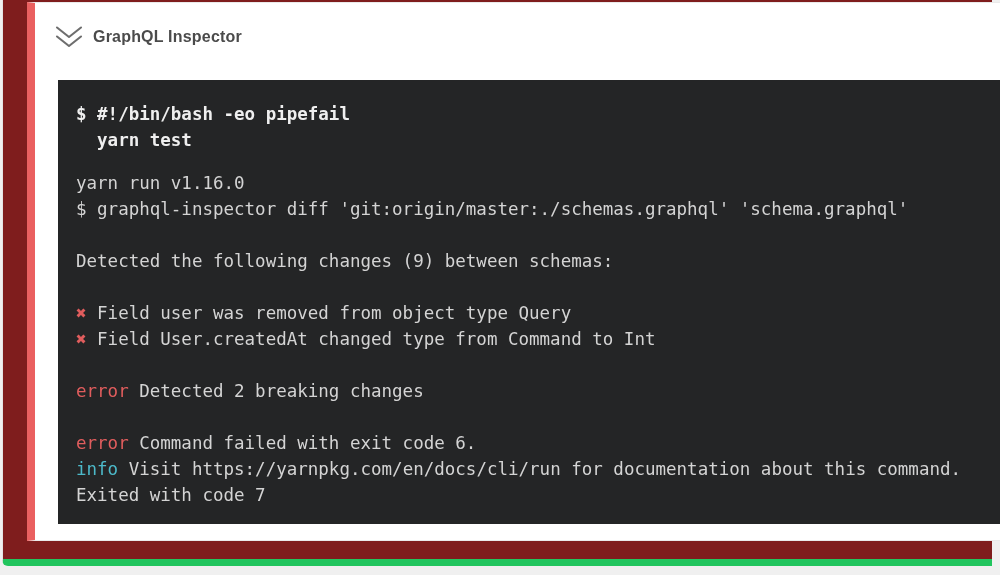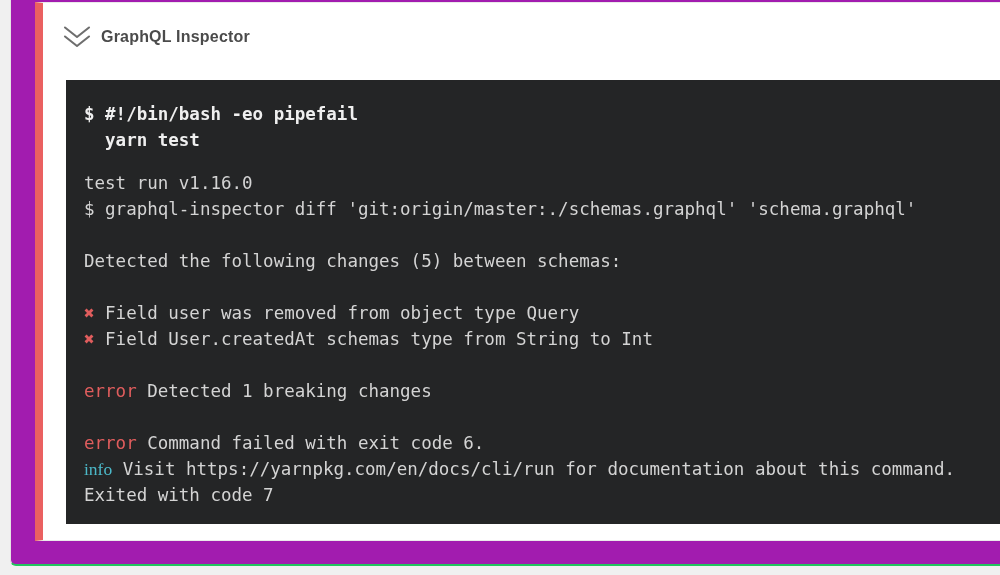--- a/index.html
+++ b/index.html
@@ -9,27 +9,27 @@
   body {
     width: 1000px;
     height: 575px;
     background: #f0f0f0;
     overflow: hidden;
     position: relative;
     font-family: "Liberation Sans", sans-serif;
   }
   .panel {
     position: absolute;
-    left: 10px;
+    left: 2px;
     top: 0;
     width: 990px;
     height: 566px;
-    background: #a21caf;
+    background: #7f1d1d;
     border-left: 1px solid #e4e4e4;
-    border-bottom: 2px solid #22c55e;
+    border-bottom: 7px solid #22c55e;
     border-bottom-left-radius: 6px;
     box-sizing: border-box;
   }
   .card {
     position: absolute;
     left: 24px;
     top: 2px;
     width: 986px;
     height: 539px;
     background: #ffffff;
@@ -77,21 +77,21 @@
     min-height: 26px;
   }
   .cmd-block {
     margin-bottom: 17px;
   }
   .cmd-block .term-line {
     font-weight: bold;
     color: var(--cmd-fg, #efefef);
   }
   .seg-red  { color: var(--err, #e05d5d); }
-  .seg-cyan { color: var(--info, #4cb9c9); font-family: Liberation Serif, serif; }
+  .seg-cyan { color: var(--info, #4cb9c9); }
 </style>
 </head>
 <body>
 
 <div class="panel">
   <section class="card">
 
     <div class="card-header">
       <svg class="chevrons-svg" viewBox="0 0 30 24">
         <polyline points="3,2.5 15,12 27,2.5"></polyline>
@@ -99,29 +99,29 @@
       </svg>
       <span class="step-title">GraphQL Inspector</span>
     </div>
 
     <div class="terminal">
       <div class="cmd-block">
           <div class="term-line">$ #!/bin/bash -eo pipefail</div>
           <div class="term-line">  yarn test</div>
         </div>
       <div>
-          <div class="term-line"><span>test run v1.16.0</span></div>
+          <div class="term-line"><span>yarn run v1.16.0</span></div>
           <div class="term-line"><span>$ graphql-inspector diff 'git:origin/master:./schemas.graphql' 'schema.graphql'</span></div>
           <div class="term-line">&nbsp;</div>
-          <div class="term-line"><span>Detected the following changes (5) between schemas:</span></div>
+          <div class="term-line"><span>Detected the following changes (9) between schemas:</span></div>
           <div class="term-line">&nbsp;</div>
           <div class="term-line"><span class="seg-red">✖ </span><span>Field user was removed from object type Query</span></div>
-          <div class="term-line"><span class="seg-red">✖ </span><span>Field User.createdAt schemas type from String to Int</span></div>
+          <div class="term-line"><span class="seg-red">✖ </span><span>Field User.createdAt changed type from Command to Int</span></div>
           <div class="term-line">&nbsp;</div>
-          <div class="term-line"><span class="seg-red">error</span><span> Detected 1 breaking changes</span></div>
+          <div class="term-line"><span class="seg-red">error</span><span> Detected 2 breaking changes</span></div>
           <div class="term-line">&nbsp;</div>
           <div class="term-line"><span class="seg-red">error</span><span> Command failed with exit code 6.</span></div>
           <div class="term-line"><span class="seg-cyan">info</span><span> Visit https://yarnpkg.com/en/docs/cli/run for documentation about this command.</span></div>
           <div class="term-line"><span>Exited with code 7</span></div>
         </div>
     </div>
 
   </section>
 </div>
 

